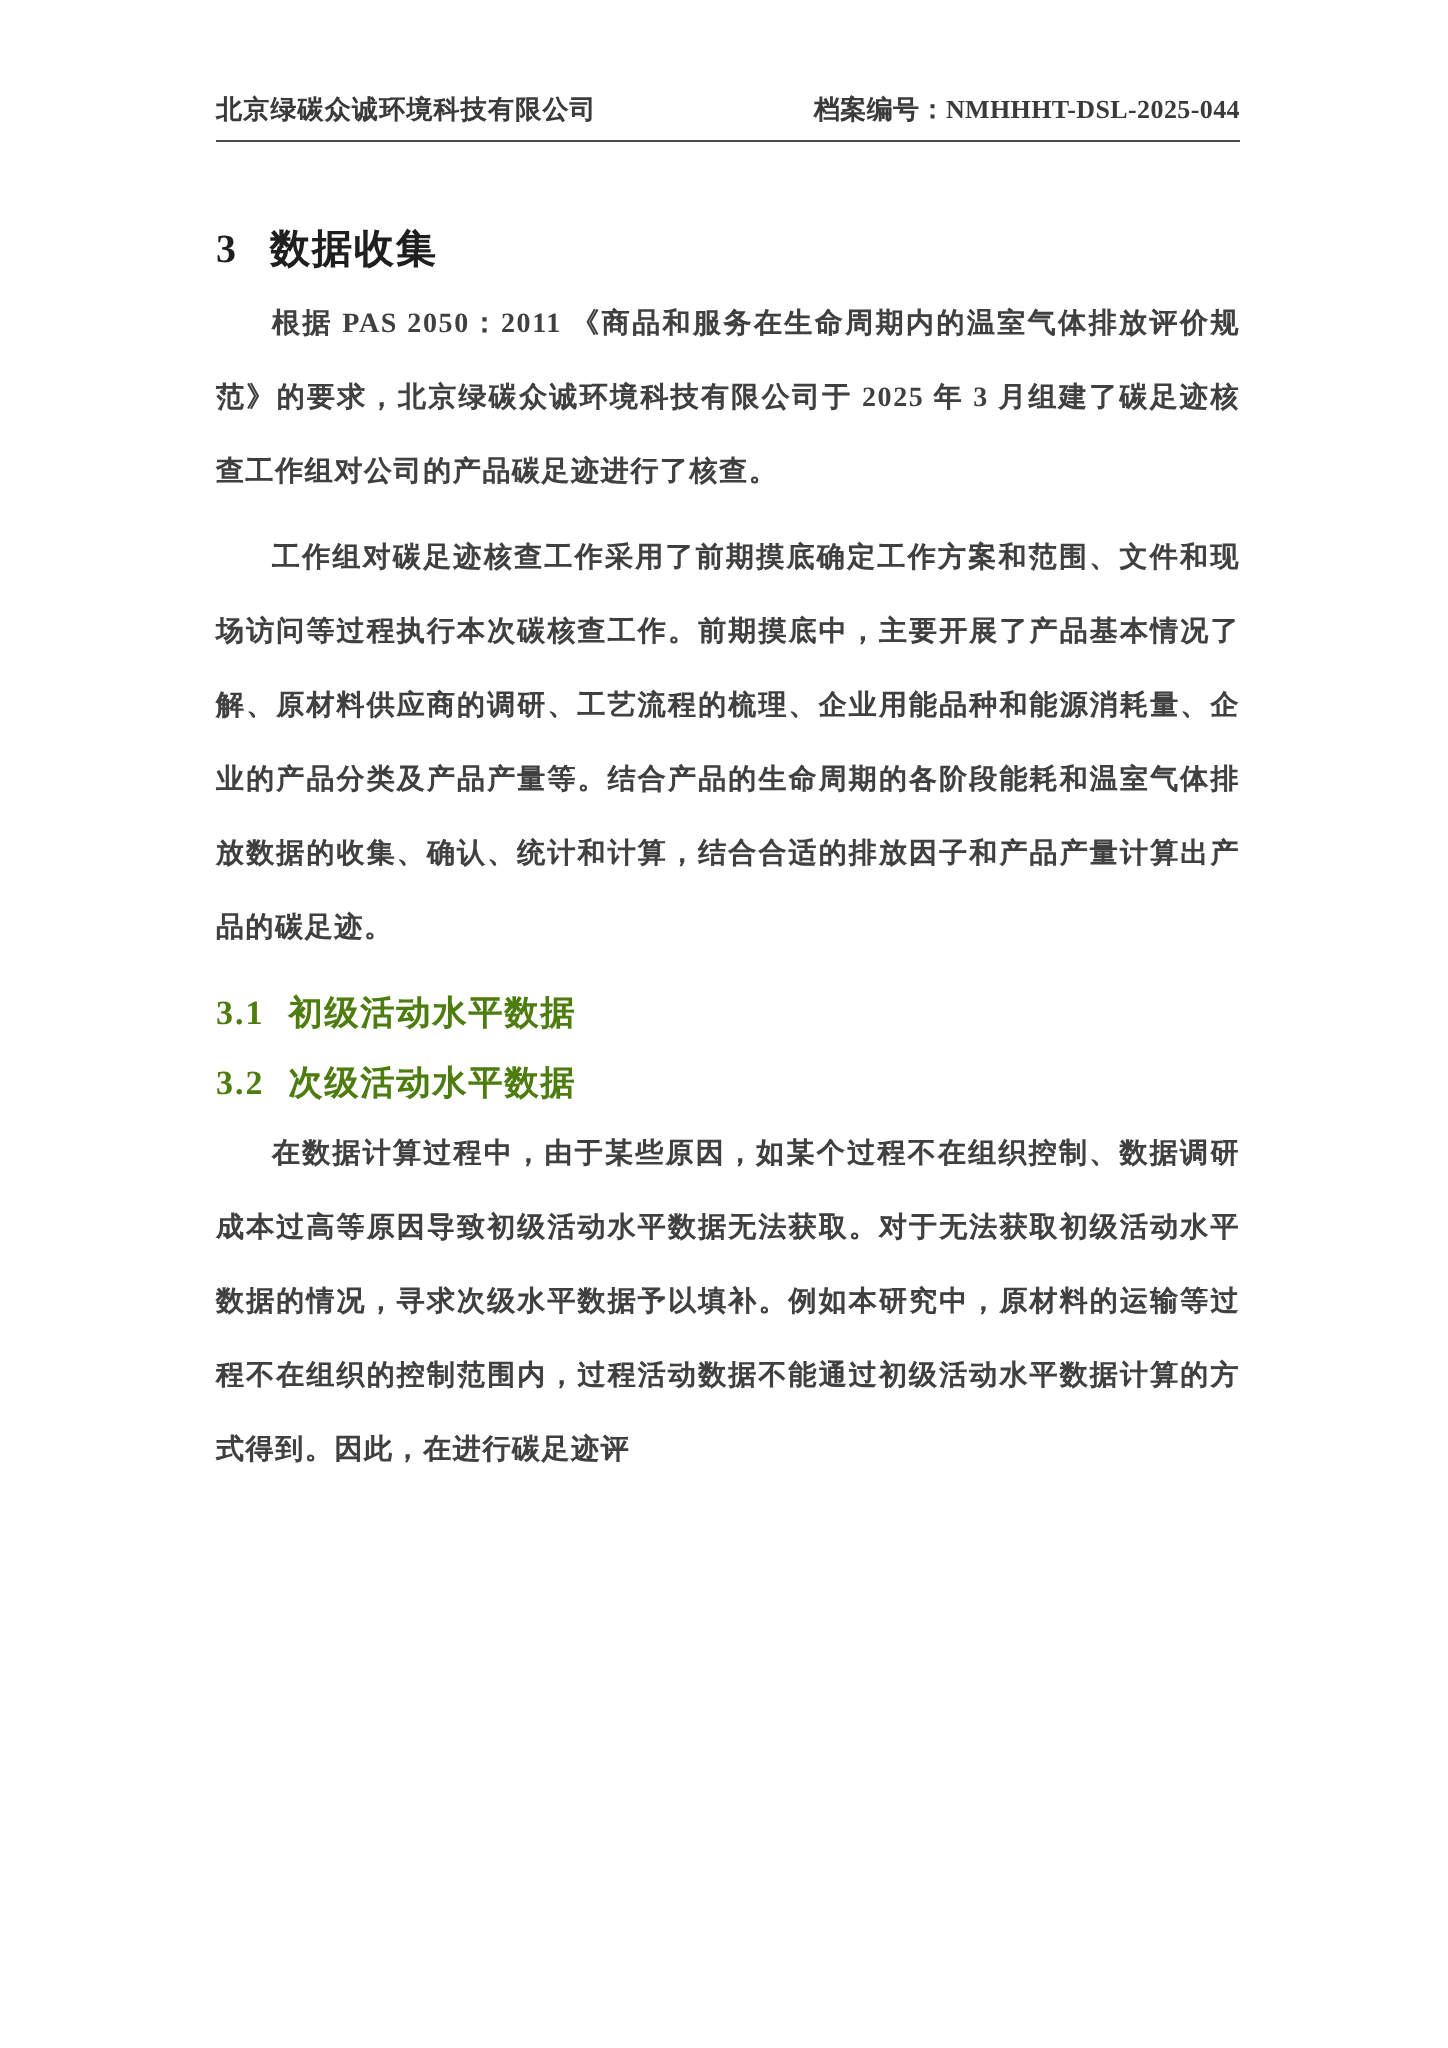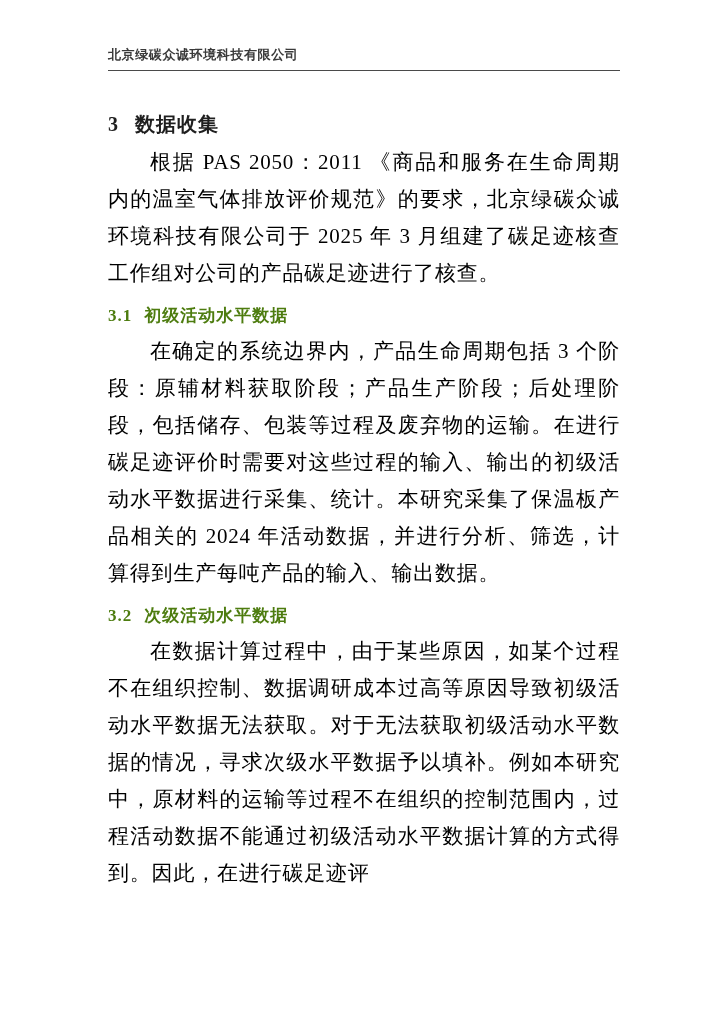--- a/index.html
+++ b/index.html
@@ -45,53 +45,55 @@
     margin-top: 12px;
     margin-bottom: 2px;
     font-size: 17px;
     font-weight: 700;
     color: #4d7c0f;
     letter-spacing: 1px;
   }
   h2.sec .sec-num { margin-right: 12px; }
   p.para {
     margin-top: 6px;
-    font-size: 21px;
+    font-size: 14px;
     line-height: 37px;
     text-indent: 2em;
     text-align: justify;
     text-justify: inter-ideograph;
     text-align-last: left;
     letter-spacing: 0.8px;
-    color: #000000;
+    color: #404040;
+    font-weight: bold;
   }
 </style>
 </head>
 <body>
 
 <div class="page">
 
   <header class="header">
     <span class="company">北京绿碳众诚环境科技有限公司</span>
+    <span class="file-no"><span>档案编号：</span><span>NMHHHT-DSL-2025-044</span></span>
   </header>
 
   <main class="doc-body">
 
     <h1 class="sec">
       <span class="sec-num">3</span><span>数据收集</span>
     </h1>
 
     <p class="para">根据 PAS 2050：2011 《商品和服务在生命周期内的温室气体排放评价规范》的要求，北京绿碳众诚环境科技有限公司于 2025 年 3 月组建了碳足迹核查工作组对公司的产品碳足迹进行了核查。</p>
 
+    <p class="para">工作组对碳足迹核查工作采用了前期摸底确定工作方案和范围、文件和现场访问等过程执行本次碳核查工作。前期摸底中，主要开展了产品基本情况了解、原材料供应商的调研、工艺流程的梳理、企业用能品种和能源消耗量、企业的产品分类及产品产量等。结合产品的生命周期的各阶段能耗和温室气体排放数据的收集、确认、统计和计算，结合合适的排放因子和产品产量计算出产品的碳足迹。</p>
 
     <h2 class="sec">
       <span class="sec-num">3.1</span><span>初级活动水平数据</span>
     </h2>
 
-    <p class="para">在确定的系统边界内，产品生命周期包括 3 个阶段：原辅材料获取阶段；产品生产阶段；后处理阶段，包括储存、包装等过程及废弃物的运输。在进行碳足迹评价时需要对这些过程的输入、输出的初级活动水平数据进行采集、统计。本研究采集了保温板产品相关的 2024 年活动数据，并进行分析、筛选，计算得到生产每吨产品的输入、输出数据。</p>
 
     <h2 class="sec">
       <span class="sec-num">3.2</span><span>次级活动水平数据</span>
     </h2>
 
     <p class="para">在数据计算过程中，由于某些原因，如某个过程不在组织控制、数据调研成本过高等原因导致初级活动水平数据无法获取。对于无法获取初级活动水平数据的情况，寻求次级水平数据予以填补。例如本研究中，原材料的运输等过程不在组织的控制范围内，过程活动数据不能通过初级活动水平数据计算的方式得到。因此，在进行碳足迹评</p>
 
   </main>
 
 </div>

